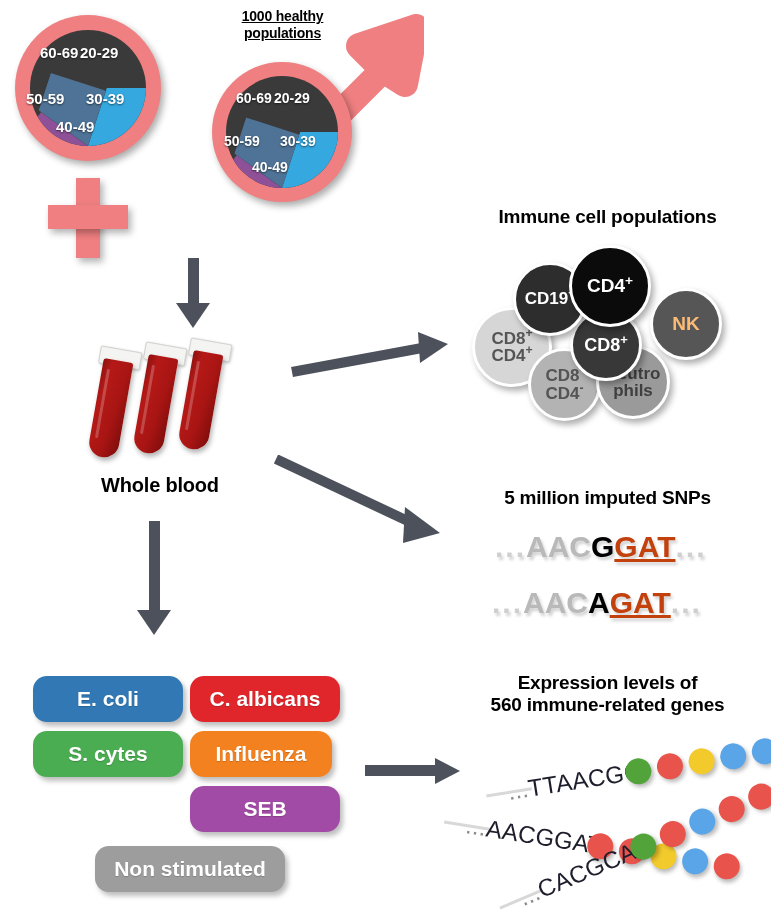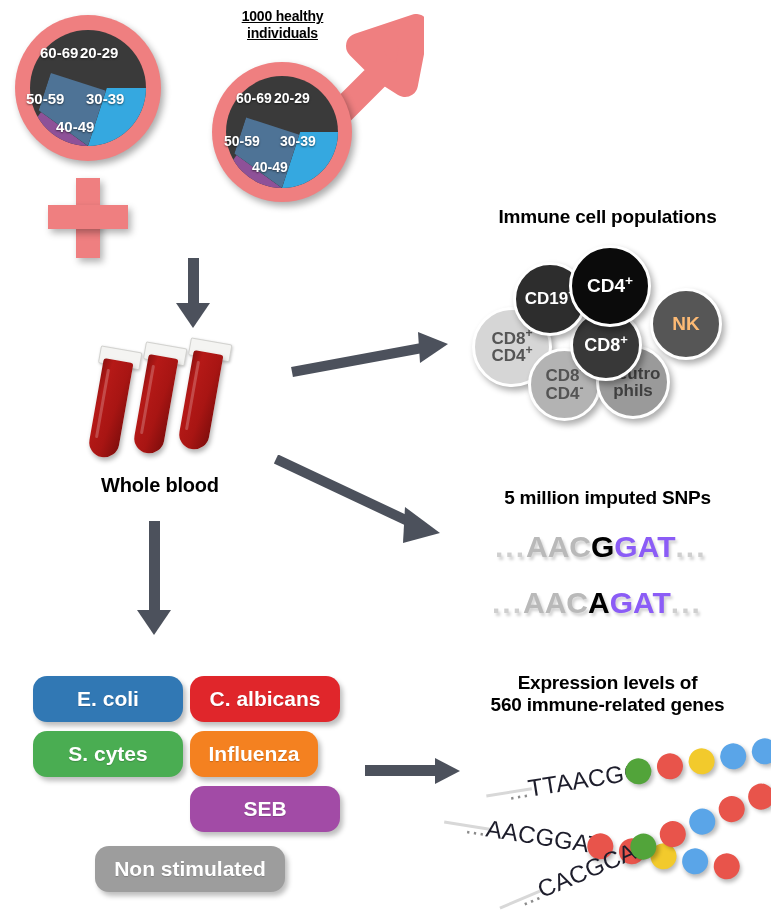--- a/index.html
+++ b/index.html
@@ -119,21 +119,21 @@
     position: absolute;
     font-family: "Liberation Sans", sans-serif;
     font-size: 30px;
     font-weight: bold;
     letter-spacing: 0px;
     white-space: nowrap;
     color: #b9b9b9;
     text-shadow: 2px 3px 3px rgba(0,0,0,0.18);
   }
   .snpline .dim  { color: #b9b9b9; text-align: right; }
-  .snpline .mid  { color: #8b5cf6; }
+  .snpline .mid  { color: #c2410c; text-decoration: underline; }
   .snpline .dark { color: #000000; }
   .snpline .dots { color: #cfcfcf; letter-spacing: 2px; }
 
   
   .stim {
     position: absolute;
     border-radius: 14px;
     display: flex; align-items: center; justify-content: center;
     color: #fff; font-weight: bold; font-size: 21px;
     box-shadow: 3px 4px 5px rgba(0,0,0,0.26);
@@ -164,21 +164,21 @@
     background: #d8d8d8;
   }
 </style>
 </head>
 <body>
 
 <div class="stage">
 
   <div class="heading abs" id="title-individuals">
     <div>1000 healthy</div>
-    <div>individuals</div>
+    <div>populations</div>
   </div>
 
   <div class="gender" style="left:0px; top:0px;">
     <div class="f-stem" style="left:76px; top:178px; width:24px; height:80px;"></div>
     <div class="f-stem" style="left:48px; top:205px; width:80px; height:24px;"></div>
     <div class="ring" style="left:15px; top:15px; width:146px; height:146px;"></div>
     <div class="pie-wrap" style="left:30px; top:30px; width:116px; height:116px;">
       <div class="pie">
 
         <div class="seg" style="transform:rotate(0deg); clip-path:polygon(0 100%,0 0,100% 0,100% 100%);">
@@ -324,21 +324,21 @@
   <div class="abs" style="left:0; top:0; width:380px; height:922px;">
     <div class="stim" style="left:33px;  top:676px; width:150px; height:46px; background:#3178b4;">
       <span>E. coli</span>
     </div>
     <div class="stim" style="left:190px; top:676px; width:150px; height:46px; background:#e0262b;">
       <span>C. albicans</span>
     </div>
     <div class="stim" style="left:33px;  top:731px; width:150px; height:46px; background:#4aad52;">
       <span>S. cytes</span>
     </div>
-    <div class="stim" style="left:190px; top:731px; width:128px; height:46px; background:#f48120;">
+    <div class="stim" style="left:190px; top:731px; width:142px; height:46px; background:#f48120;">
       <span>Influenza</span>
     </div>
     <div class="stim" style="left:190px; top:786px; width:150px; height:46px; background:#a24ba6;">
       <span>SEB</span>
     </div>
     <div class="stim" style="left:95px;  top:846px; width:190px; height:46px; background:#9d9d9d;">
       <span>Non stimulated</span>
     </div>
   </div>
 

